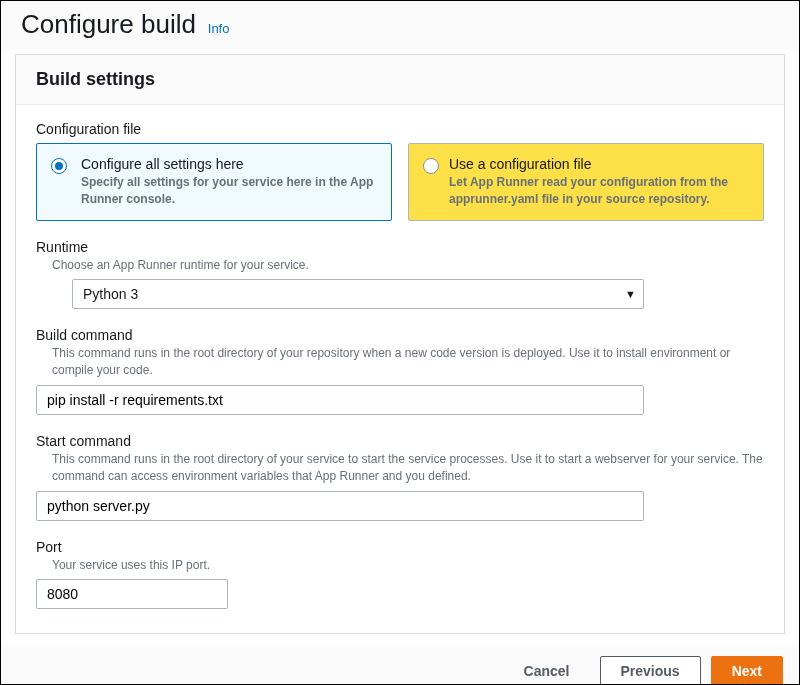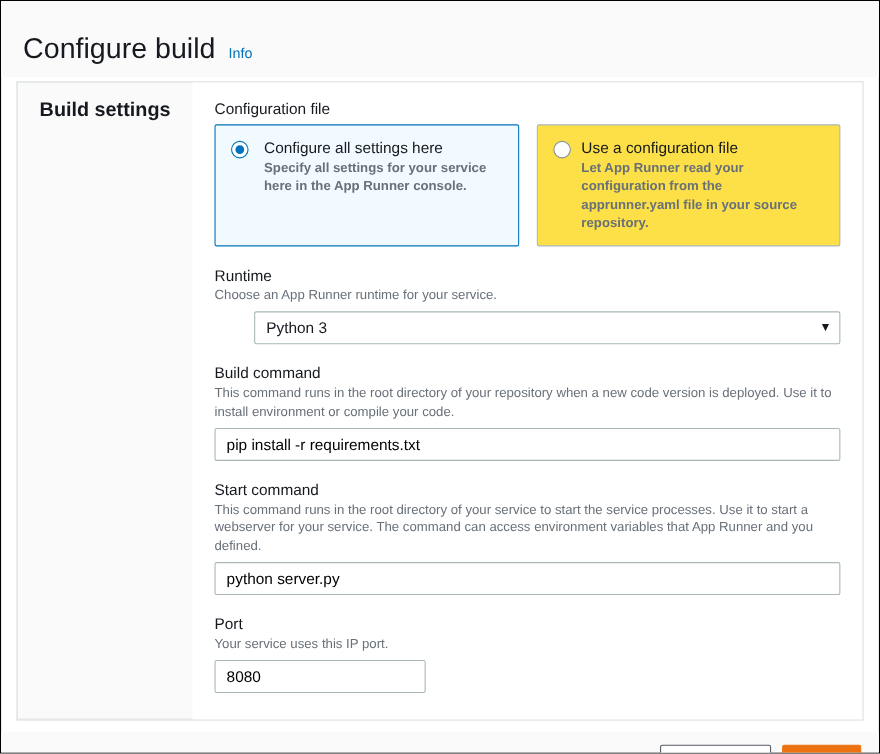--- a/index.html
+++ b/index.html
@@ -8,21 +8,21 @@
       background: #fff;
       color: #16191f;
       font-size: 14px;
       width: 800px;
       height: 685px;
       border: 1px solid #000;
       display: flex;
       flex-direction: column;
     }
     .header {
-      padding: 28px 20px 10px 20px;
+      padding: 8px 20px 10px 20px;
       background: #fafafa;
     }
     .header h1 {
       display: inline;
       font-size: 26px;
       font-weight: 400;
       color: #16191f;
     }
     .info-link {
       font-size: 13px;
@@ -30,20 +30,21 @@
       cursor: pointer;
       margin-left: 8px;
       font-weight: 400;
     }
     .panel {
       margin: 4px 14px 10px 14px;
       border: 1px solid #d5dbdb;
       background: #fafafa;
       flex: 1;
       display: flex;
+      flex-direction: column;
     }
     .panel-header {
       padding: 14px 20px;
       border-bottom: 1px solid #eaeded;
     }
     .panel-header h2 {
       font-size: 18px;
       font-weight: 700;
     }
     .panel-body {
@@ -56,20 +57,21 @@
       font-size: 14px;
       color: #16191f;
       margin-bottom: 2px;
       font-weight: 400;
     }
     .field-desc {
       font-size: 12px;
       color: #687078;
       margin-bottom: 6px;
       line-height: 1.4;
+      margin-left: 16px;
     }
     .radio-row {
       display: flex;
       gap: 16px;
       margin-top: 6px;
     }
     .radio-card {
       flex: 1;
       border: 1px solid #aab7b8;
       border-radius: 2px;

